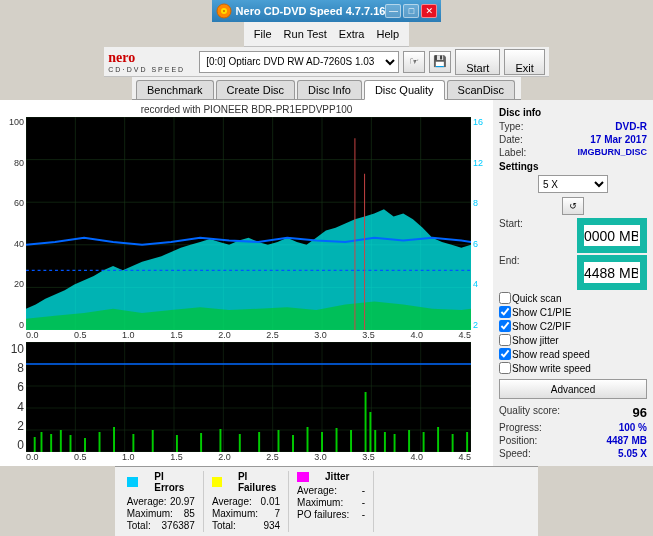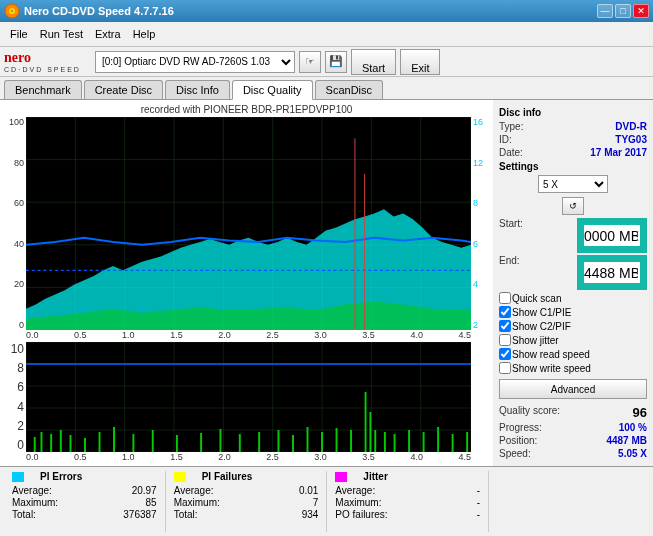--- a/index.html
+++ b/index.html
@@ -208,20 +208,21 @@
       margin-bottom: 1px;
     }
 
     
     svg { display: block; }
 
     .wrapper {
       display: flex;
       flex-direction: column;
       height: 536px;
+      align-items: center;
     }
     .content-area {
       display: flex;
       flex: 1;
       overflow: hidden;
     }
     .left-charts {
       flex: 1;
       display: flex;
       flex-direction: column;
@@ -435,26 +436,26 @@
     </div>
 
     <div class="right-panel">
       
       <div class="panel-section-title">Disc info</div>
       <div class="info-row">
         <span class="info-label">Type:</span>
         <span class="info-value">DVD-R</span>
       </div>
       <div class="info-row">
-        <span class="info-label">ID:</span>
-        <span class="info-value">TYG03</span>
-      </div>
-      <div class="info-row">
         <span class="info-label">Date:</span>
         <span class="info-value">17 Mar 2017</span>
+      </div>
+      <div class="info-row">
+        <span class="info-label">Label:</span>
+        <span class="info-value" style="font-size:9px;">IMGBURN_DISC</span>
       </div>
 
       
       <div class="panel-section-title">Settings</div>
       <div class="settings-row">
         <select class="settings-select">
           <option>5 X</option>
         </select>
         <button class="toolbar-btn" style="width:20px;height:18px;font-size:9px;">↺</button>
       </div>

